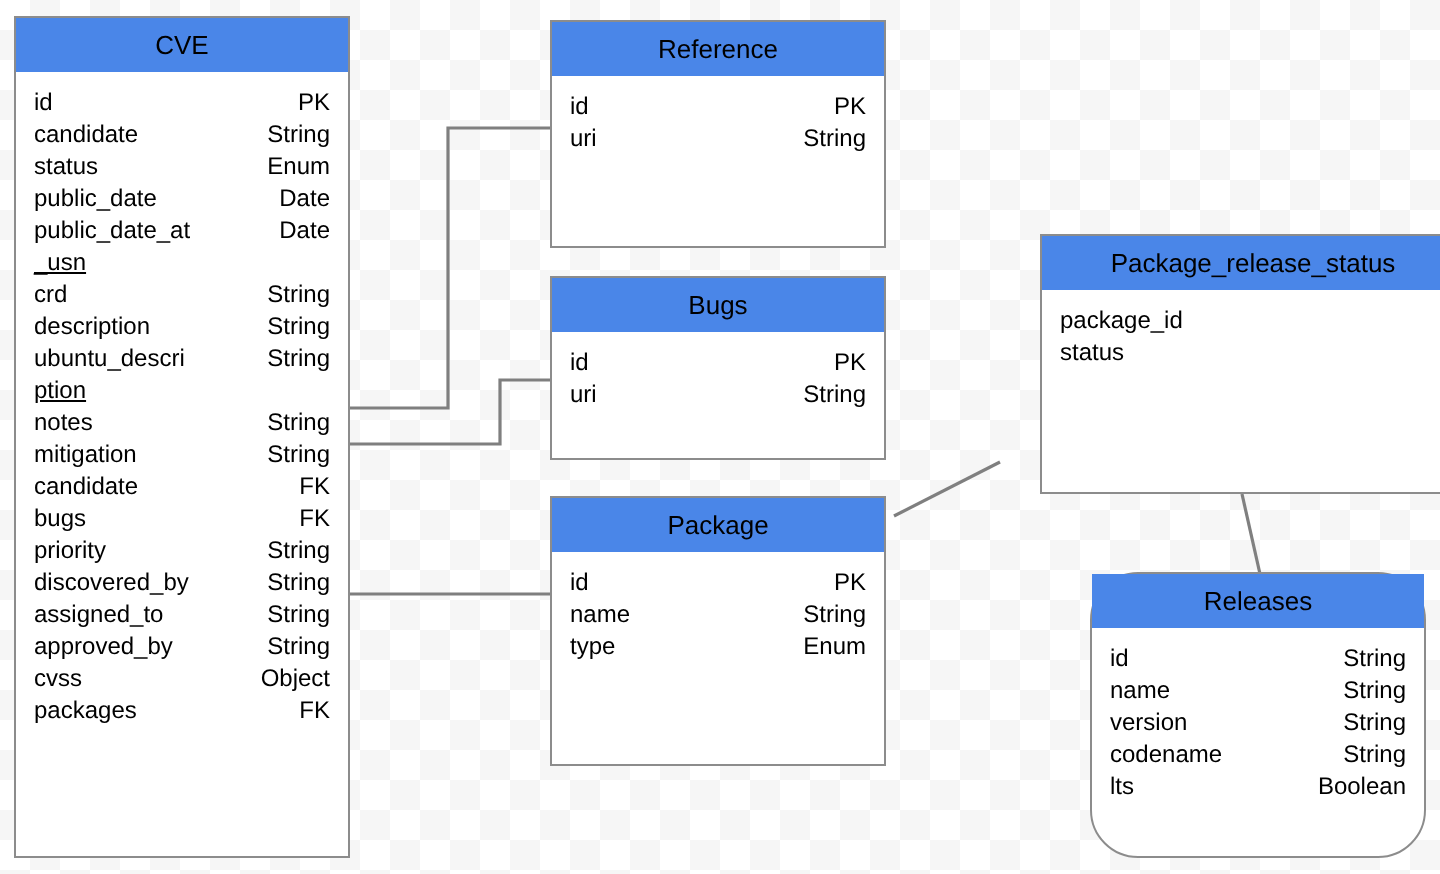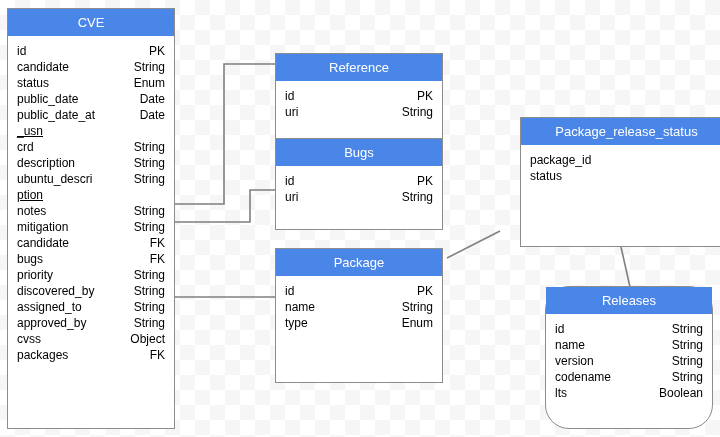--- a/index.html
+++ b/index.html
@@ -32,21 +32,21 @@
     pointer-events: none;
   }
   .entity {
     position: absolute;
     background: #ffffff;
     border: 1px solid #8c8c8c;
     box-sizing: border-box;
   }
   .entity-header {
     background: #4a86e8;
-    color: #ffffff;
+    color: #000000;
     font-size: 13px;
     text-align: center;
     line-height: 27px;
     height: 27px;
     overflow: hidden;
     white-space: nowrap;
   }
   .entity-body {
     padding: 7px 9px 6px 9px;
   }
@@ -166,21 +166,21 @@
         <span class="field-name">cvss</span>
         <span class="field-type">Object</span>
       </div>
       <div class="field">
         <span class="field-name">packages</span>
         <span class="field-type">FK</span>
       </div>
     </div>
   </div>
 
-  <div class="entity" style="left:275px; top:10px; width:168px; height:114px;margin-top:43px;">
+  <div class="entity" style="left:275px; top:10px; width:168px; height:114px;">
     <div class="entity-header">Reference</div>
     <div class="entity-body">
       <div class="field">
         <span class="field-name">id</span>
         <span class="field-type">PK</span>
       </div>
       <div class="field">
         <span class="field-name">uri</span>
         <span class="field-type">String</span>
       </div>

